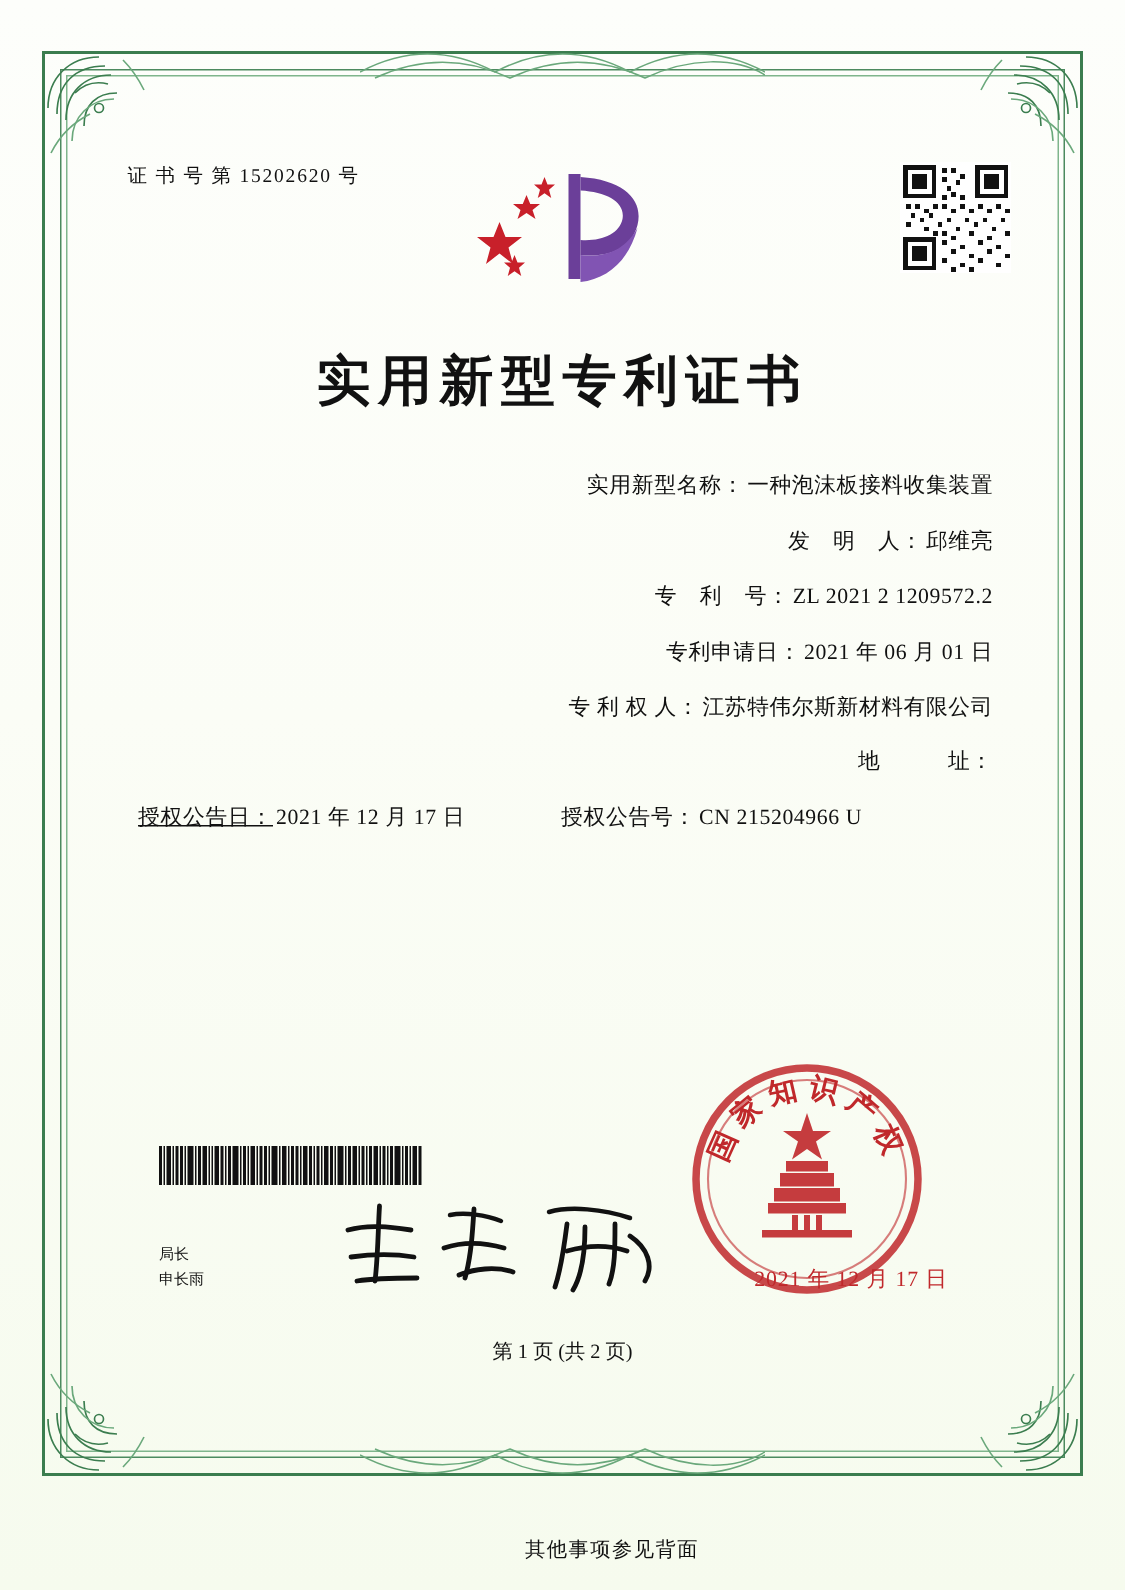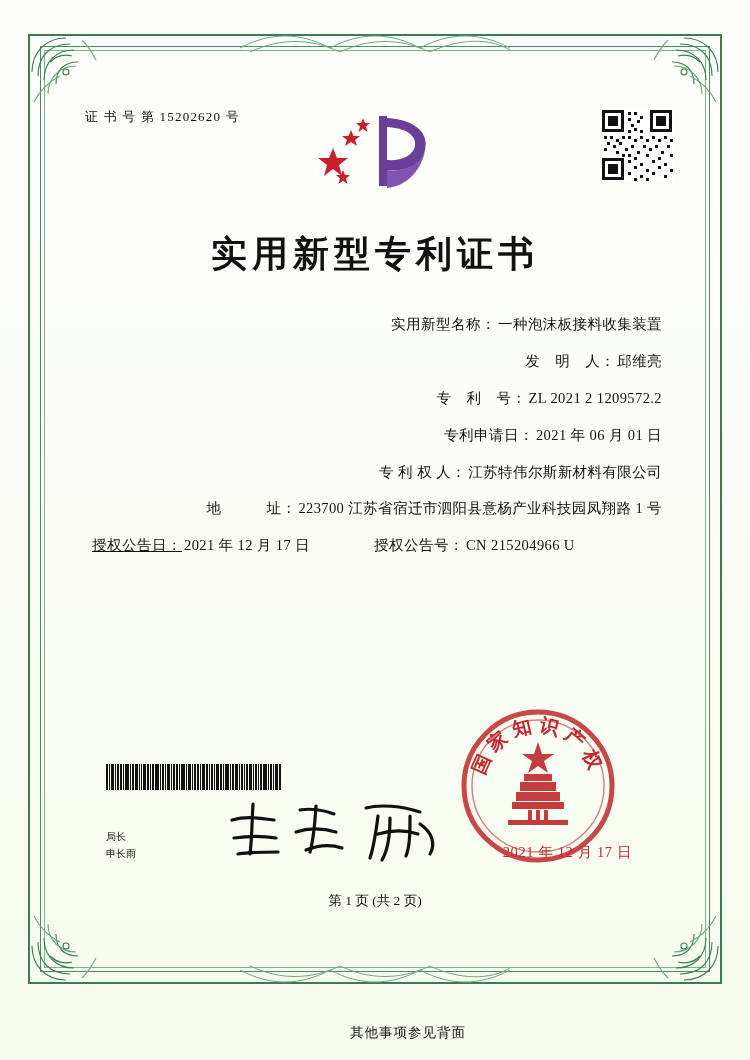--- a/index.html
+++ b/index.html
@@ -411,21 +411,20 @@
         <span class="f-value">2021 年 06 月 01 日</span>
       </div>
 
       <div class="field-row">
         <span class="f-label">专 利 权 人：</span>
         <span class="f-value">江苏特伟尔斯新材料有限公司</span>
       </div>
 
       <div class="field-row">
         <span class="f-label">地　　　址：</span>
-        <span class="f-value">223700 江苏省宿迁市泗阳县意杨产业科技园凤翔路 1 号</span>
       </div>
 
       <div class="field-row dual">
         <span class="f-label pub-date-label">授权公告日：</span>
         <span class="f-value">2021 年 12 月 17 日</span>
         <span class="f-label pub-no-wrap">授权公告号：</span>
         <span class="f-value">CN 215204966 U</span>
       </div>
 
     </div>

